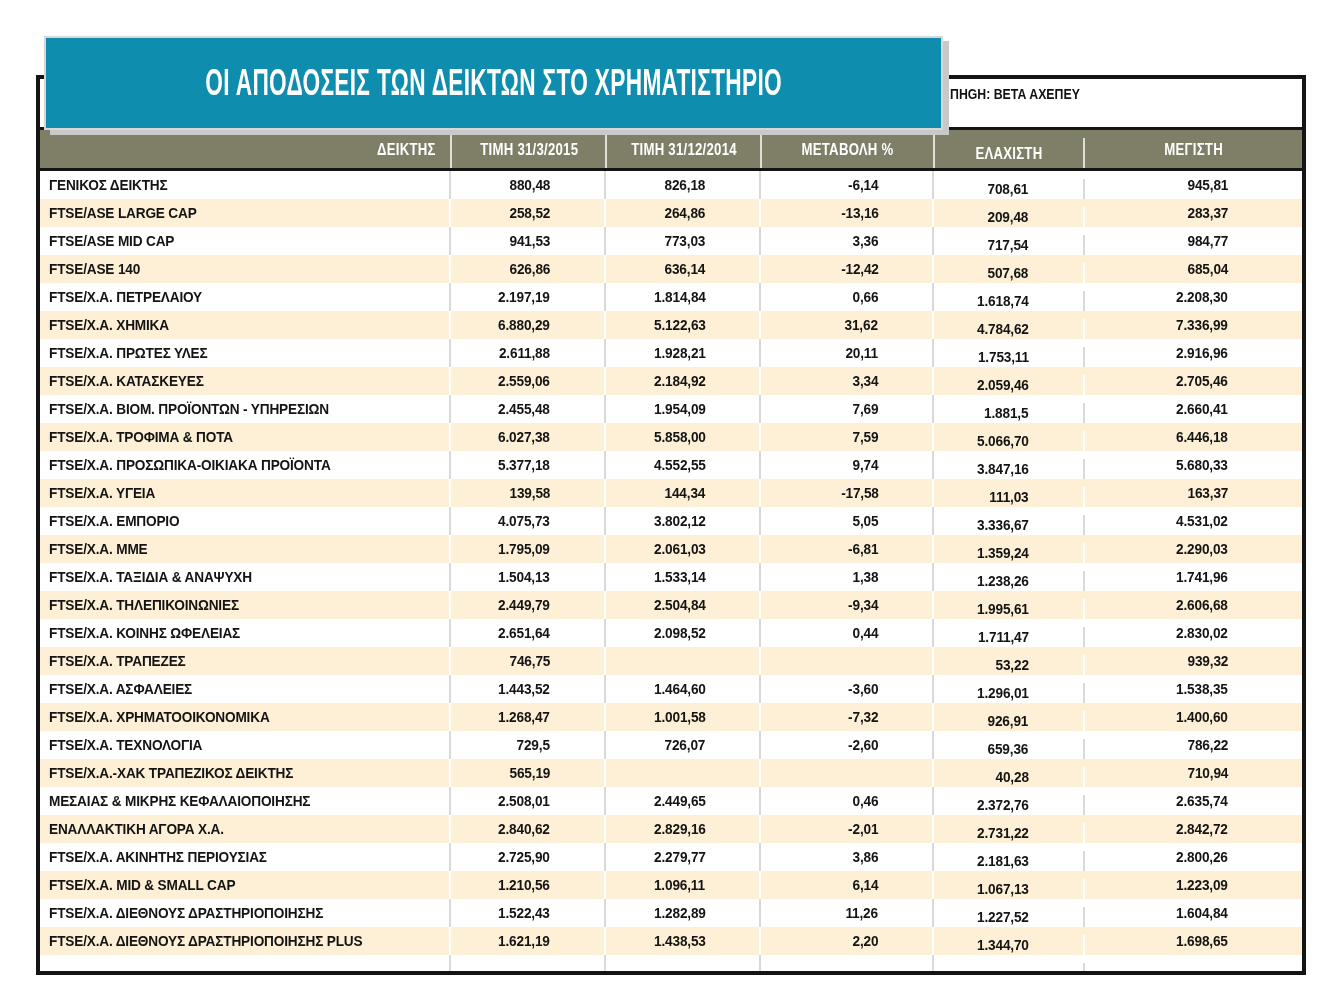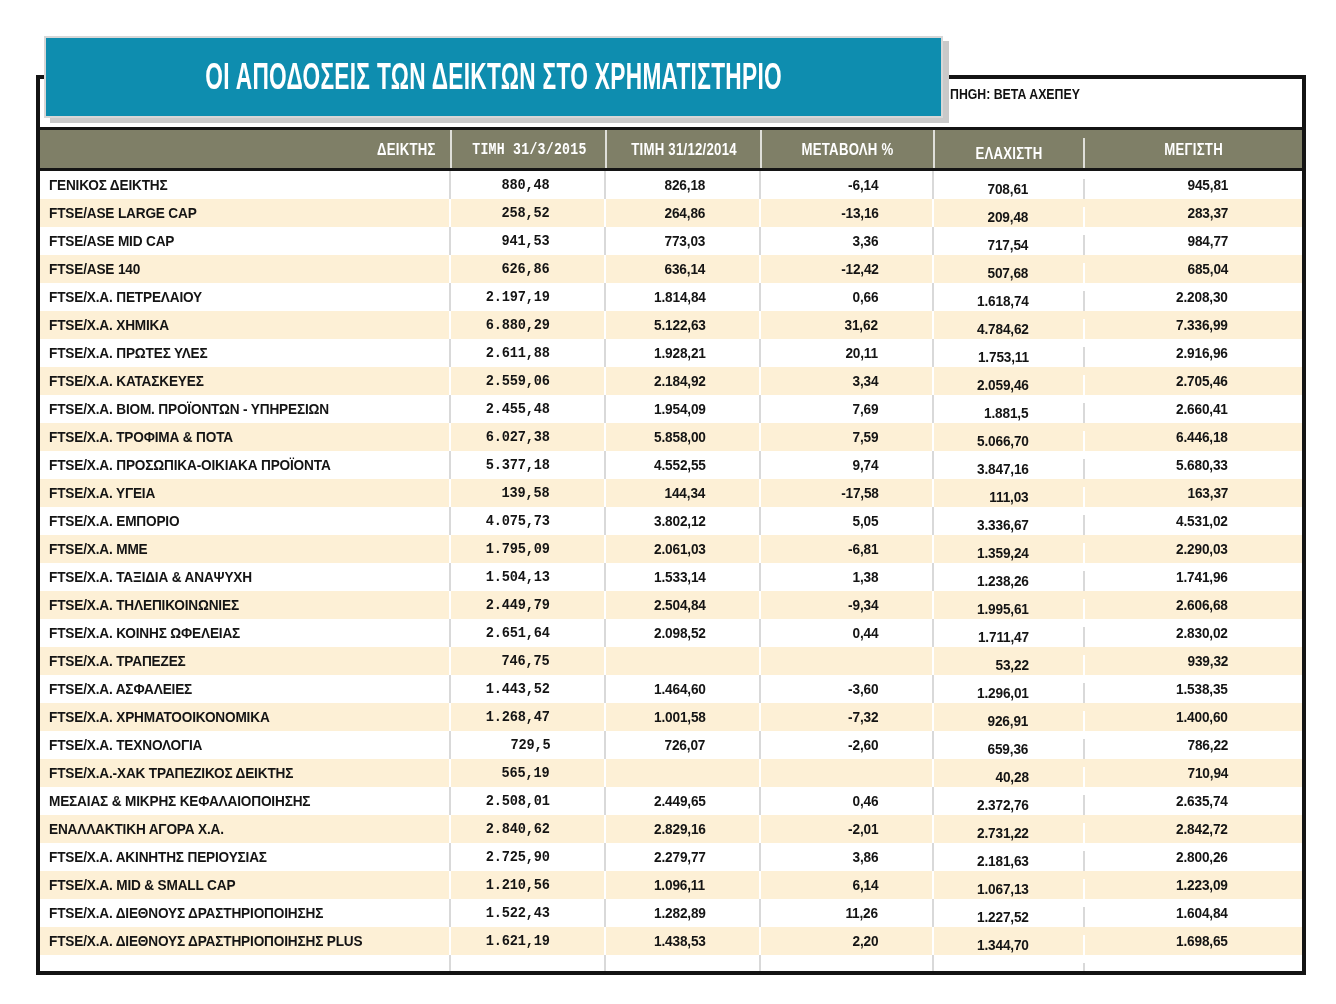--- a/index.html
+++ b/index.html
@@ -8,21 +8,21 @@
     font-family:"Liberation Sans","DejaVu Sans",sans-serif; overflow:hidden;
   }
   
   .frame {
     position:absolute; left:36px; top:75px; width:1270px; height:900px;
     box-sizing:border-box; border:4px solid #141414; background:#fff; z-index:1;
     display:flex; flex-direction:column; overflow:hidden;
   }
   
   .title-box {
-    position:absolute; left:44px; top:36px; width:899px; height:82px;
+    position:absolute; left:44px; top:36px; width:899px; height:94px;
     box-sizing:border-box; background:#0e8daf; border:2px solid #d7d7d7;
     box-shadow:6px 5px 0 #c9c9c9; z-index:2;
     display:flex; align-items:center; justify-content:center;
   }
   .title-text {
     display:inline-block; color:#ffffff; font-weight:bold; font-size:36px;
     letter-spacing:0.5px; white-space:nowrap;
     transform:scaleX(0.63); transform-origin:center center;
   }
   
@@ -61,21 +61,21 @@
   }
   .row:nth-child(even) .cell { border-right-color:#ffffff; }
   .cell:last-child { border-right:none; }
   .ct {
     display:inline-block; color:#141414; font-weight:bold; font-size:15.5px;
     white-space:nowrap; letter-spacing:-0.2px;
     transform:scaleX(0.88);
   }
   
   .c0 { width:418px; padding-left:9px; justify-content:flex-start; }
-  .c1 { width:157px;font-family:Liberation Mono, monospace; }
+  .c1 { width:157px; }
   .c2 { width:157px; }
   .c3 { width:175px; }
   .c4 { width:152px;margin-top:8px; }
   .c5 { width:220px; }
   .cell.c1,.cell.c2,.cell.c3,.cell.c4,.cell.c5 { justify-content:flex-end; }
   .cell.c1,.cell.c2,.cell.c3,.cell.c4 { padding-right:54px; }
   .cell.c5 { padding-right:74px; }
   .c0 .ct { transform-origin:left center; }
   .cell.c1 .ct,.cell.c2 .ct,.cell.c3 .ct,.cell.c4 .ct,.cell.c5 .ct { transform-origin:right center; }
 </style>

